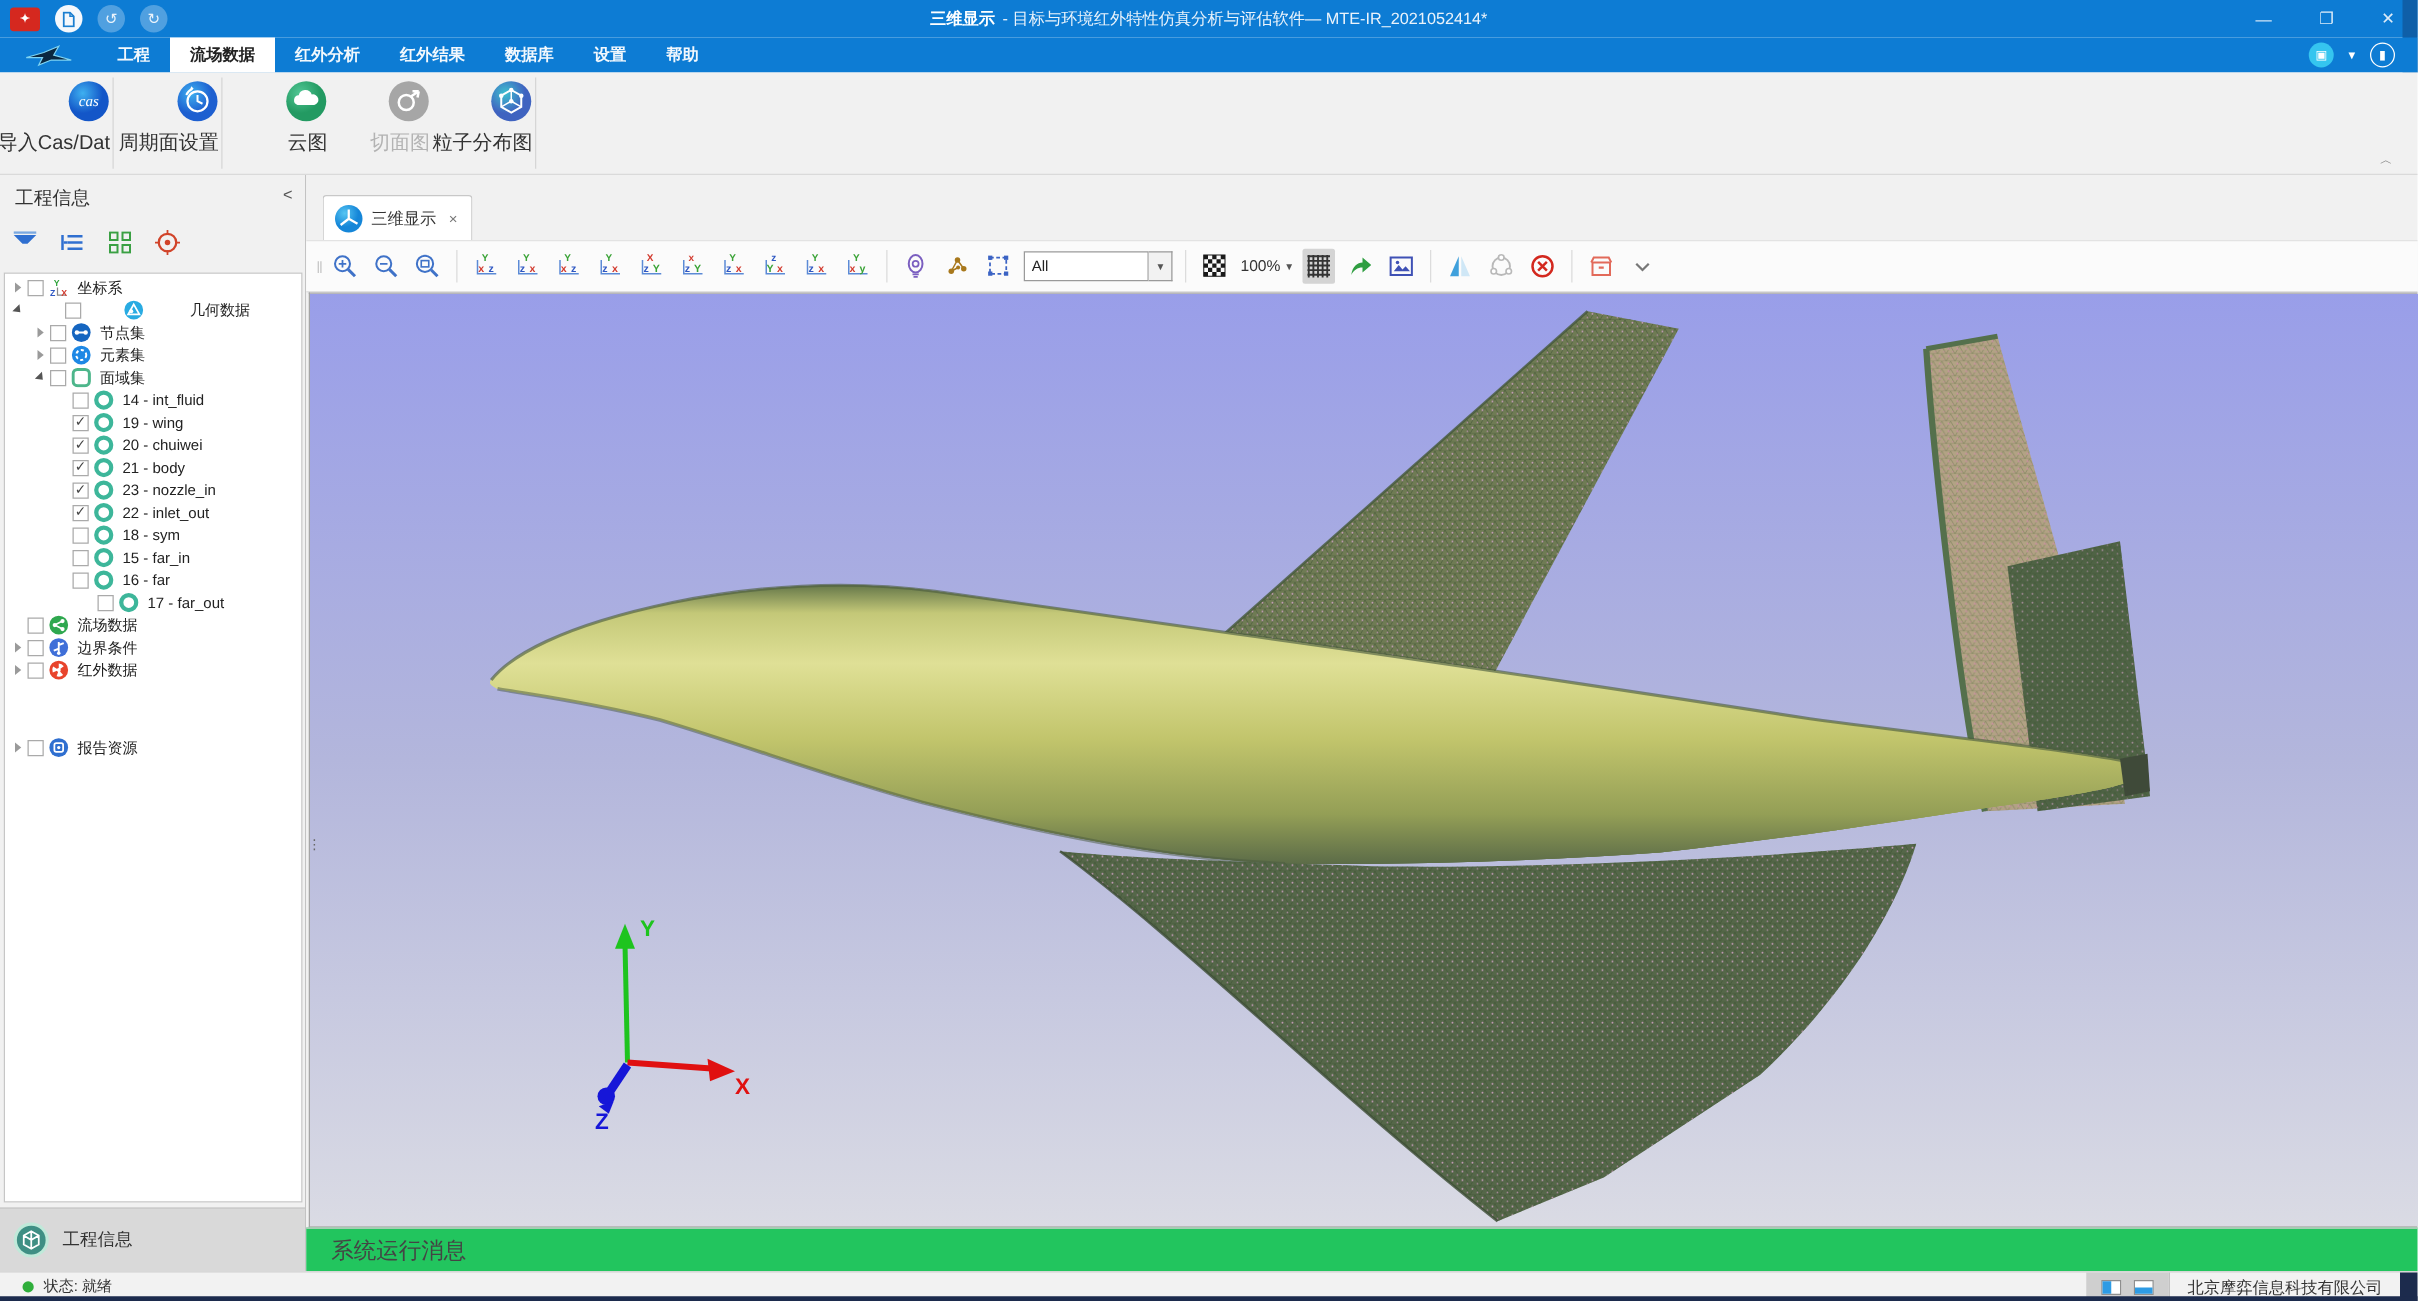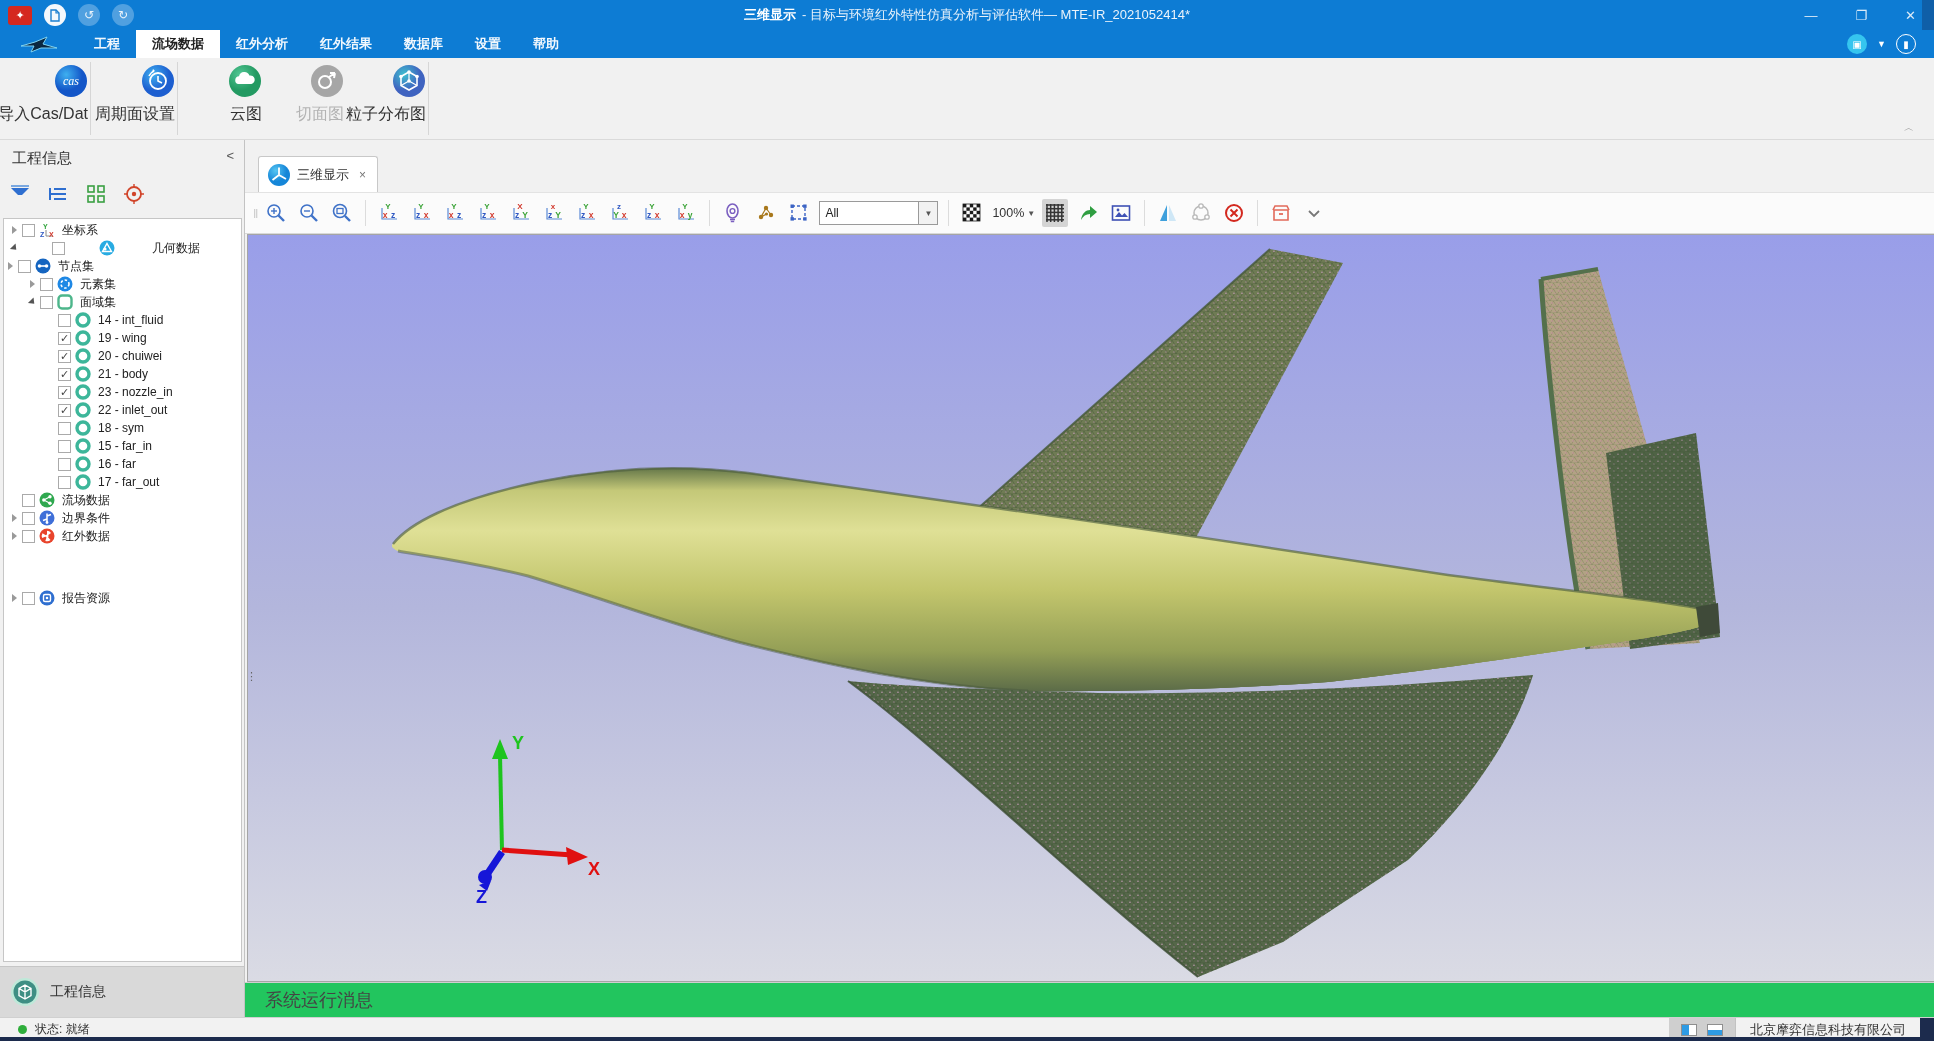--- a/index.html
+++ b/index.html
@@ -280,21 +280,21 @@
         <span class="cb"></span>
         <span class="ticon">
           <svg width="16" height="16" viewBox="0 0 16 16">
             <circle cx="8" cy="8" r="7.5" fill="#29abe2"></circle>
             <path d="M8,3.5 L12.5,11.5 H3.5 Z" fill="none" stroke="#fff" stroke-width="1.4"></path>
             <circle cx="6" cy="9" r="1.6" fill="#fff"></circle>
           </svg>
         </span>
         <span class="tlabel">几何数据</span>
       </div>
-      <div class="trow" style="">
+      <div class="trow" style="padding-left: 22px;">
         <span class="arrow col"></span>
         <span class="cb"></span>
         <span class="ticon">
           <svg width="16" height="16" viewBox="0 0 16 16">
             <circle cx="8" cy="8" r="7.5" fill="#1565c0"></circle>
             <line x1="3.5" y1="8" x2="12.5" y2="8" stroke="#fff" stroke-width="1.6"></line>
             <circle cx="4.5" cy="8" r="1.8" fill="#fff"></circle>
             <circle cx="11.5" cy="8" r="1.8" fill="#fff"></circle>
           </svg>
         </span>
@@ -404,21 +404,21 @@
       <div class="trow" style="padding-left: 40px;">
         <span class="arrow"></span>
         <span class="cb"></span>
         <span class="ticon">
           <svg width="16" height="16" viewBox="0 0 16 16">
             <circle cx="8" cy="8" r="6" fill="none" stroke="#3db69a" stroke-width="3.4"></circle>
           </svg>
         </span>
         <span class="tlabel">16 - far</span>
       </div>
-      <div class="trow" style="padding-left: 40px;">
+      <div class="trow" style="padding-left: 40px; margin-left: 20px;">
         <span class="arrow"></span>
         <span class="cb"></span>
         <span class="ticon">
           <svg width="16" height="16" viewBox="0 0 16 16">
             <circle cx="8" cy="8" r="6" fill="none" stroke="#3db69a" stroke-width="3.4"></circle>
           </svg>
         </span>
         <span class="tlabel">17 - far_out</span>
       </div>
       <div class="trow" style="padding-left: 4px;">

